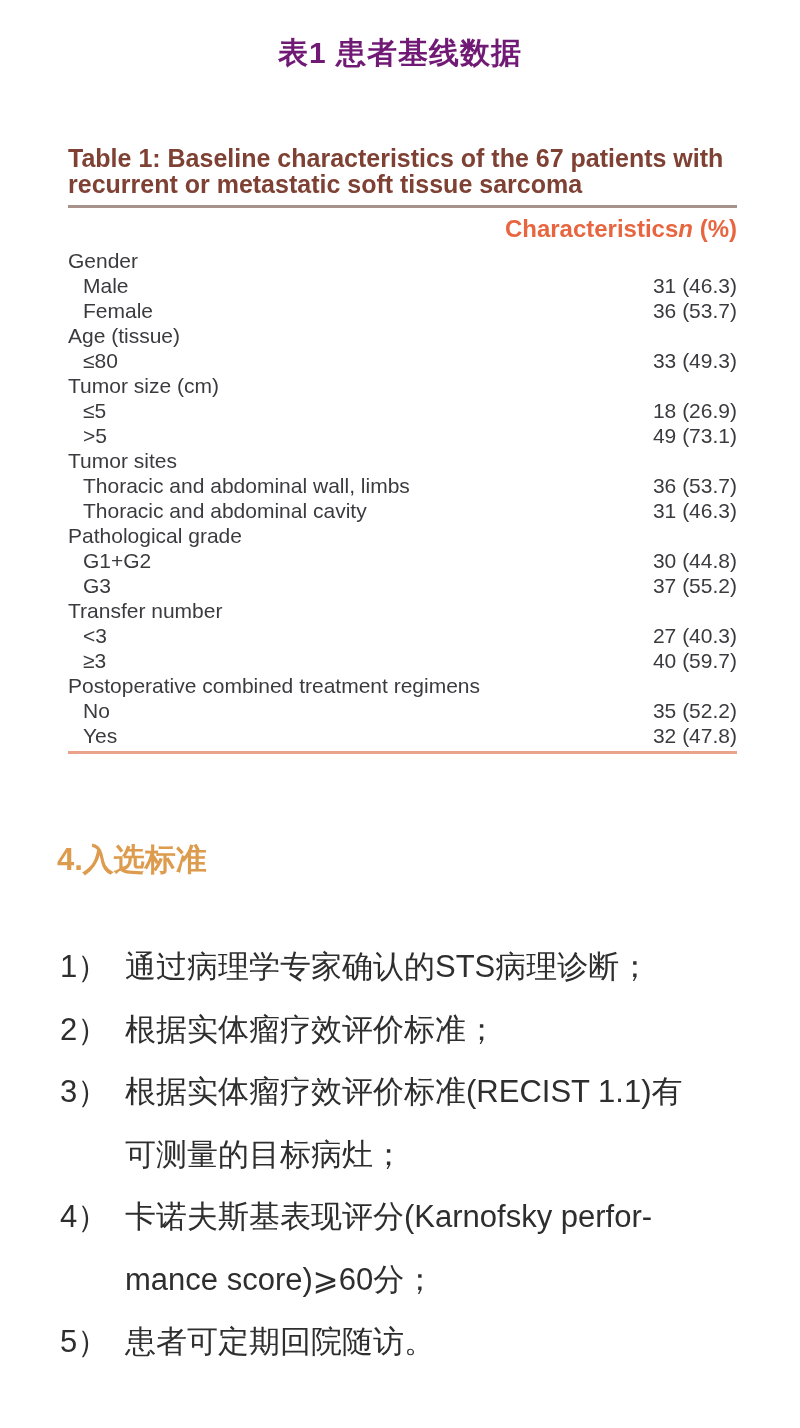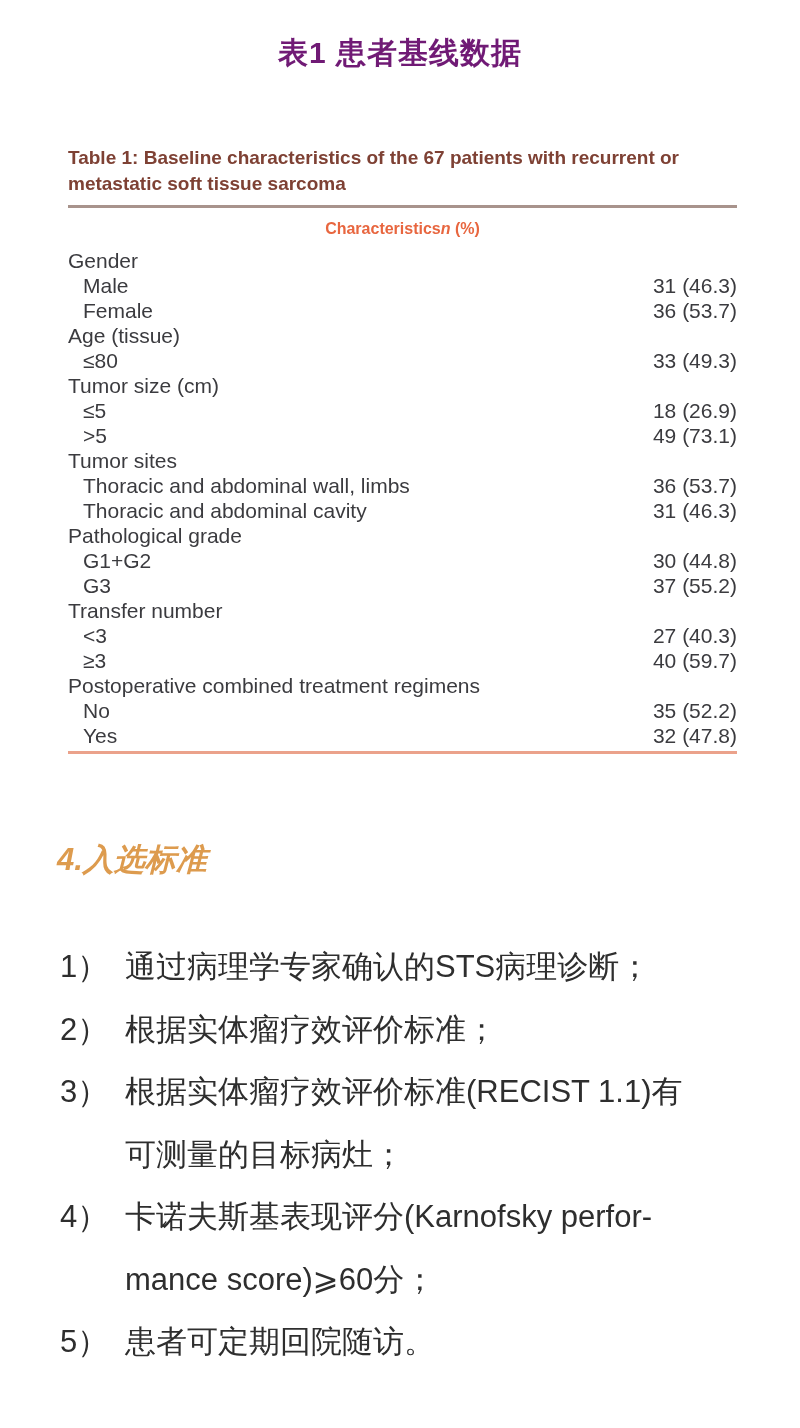--- a/index.html
+++ b/index.html
@@ -24,34 +24,34 @@
     font-weight: 700;
     letter-spacing: 1px;
     color: #701a75;
   }
   
   .table-block {
     margin: 75px 63px 0 68px;
     width: 669px;
   }
   .table-caption {
-    font-size: 19px;
+    font-size: 25px;
     line-height: 26px;
     font-weight: 700;
     color: #7e4134;
   }
   .rule { width: 100%; height: 0; }
   .top-rule    { border-top: 3px solid #a8938c; margin-top: 8px; }
   .bottom-rule { border-top: 3px solid #eba28b; }
   .thead {
     display: flex;
-    justify-content: center;
+    justify-content: flex-end;
     align-items: baseline;
     padding: 9px 0 7px 0;
-    font-size: 16px;
+    font-size: 24px;
     line-height: 24px;
     font-weight: 700;
     color: #e8663f;
   }
   .th-right i { font-style: italic; }
   .tbody { padding-bottom: 3px; }
   .trow {
     display: flex;
     justify-content: space-between;
     font-size: 21px;
@@ -60,21 +60,20 @@
   }
   .trow.indent .cell-label { padding-left: 15px; }
   .cell-value { text-align: right; white-space: nowrap; }
   
   .section-heading {
     margin: 88px 0 0 57px;
     font-size: 31px;
     line-height: 36px;
     font-weight: 700;
     color: #dd9b4e;
-    font-style: italic;
   }
   
   .criteria-list { margin: 58px 0 0 60px; }
   .list-item {
     display: flex;
     align-items: flex-start;
     font-size: 31px;
     line-height: 62.5px;
     font-weight: 400;
     color: #2e2e2e;

